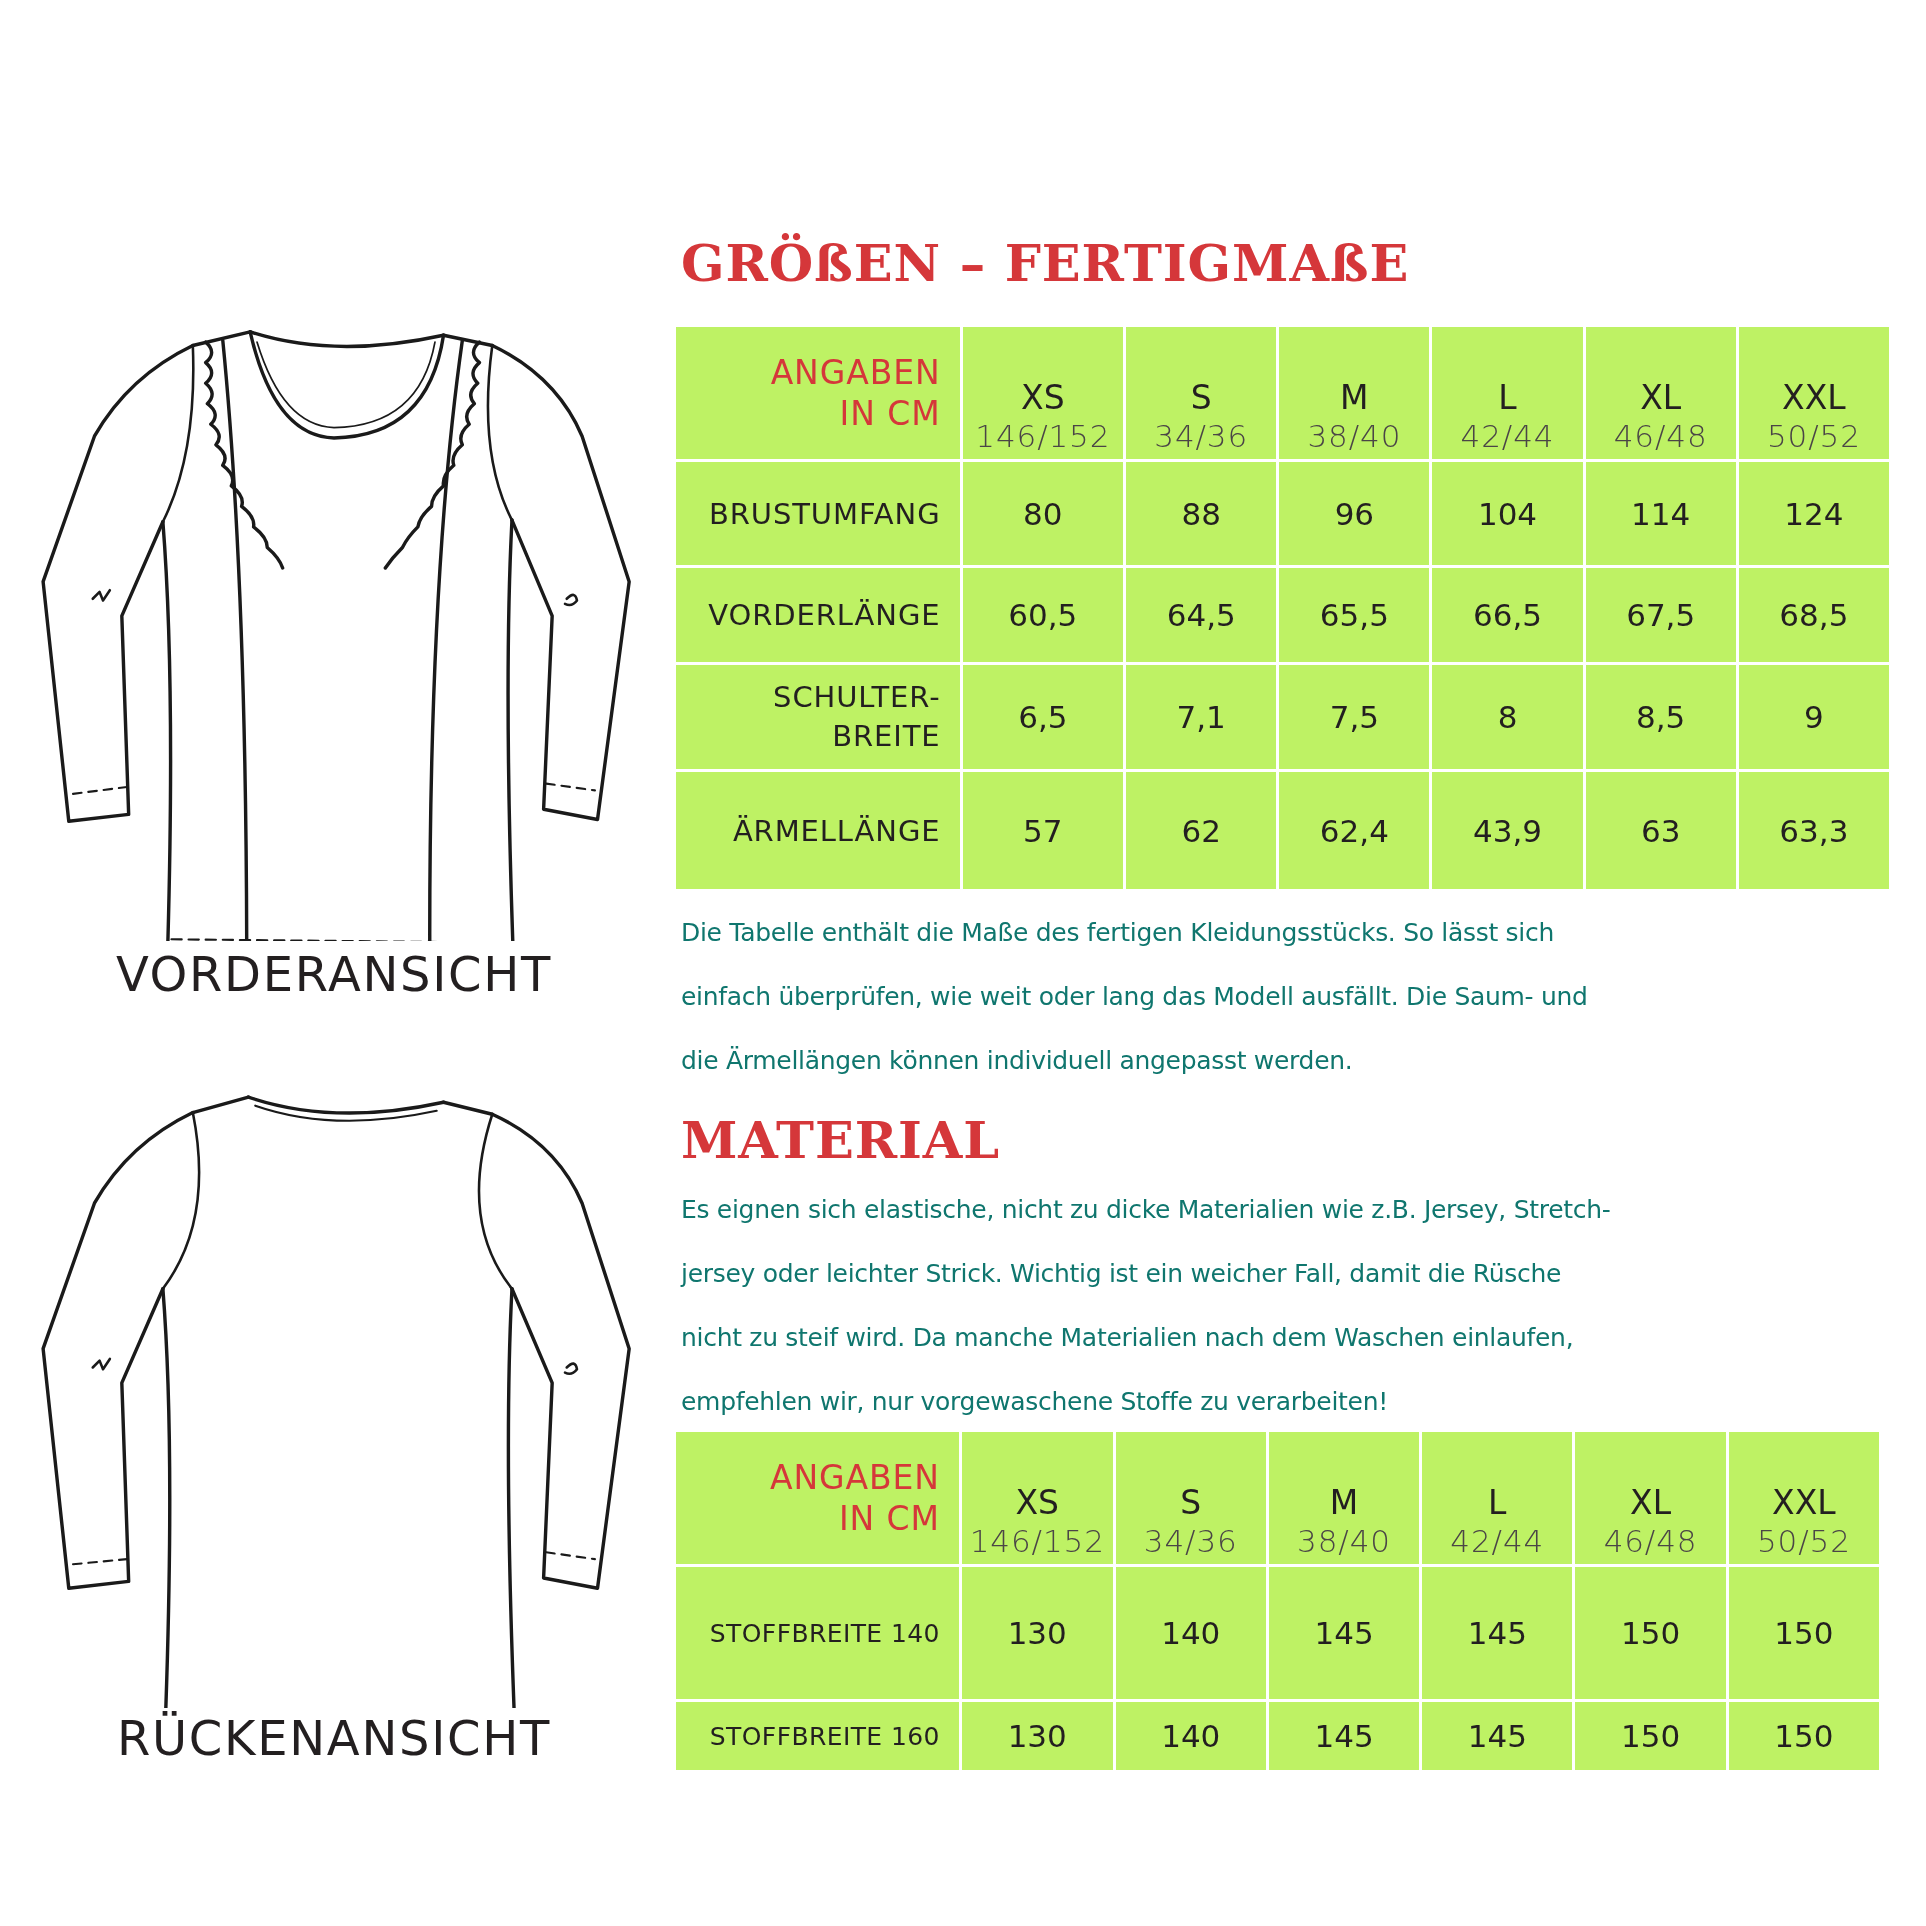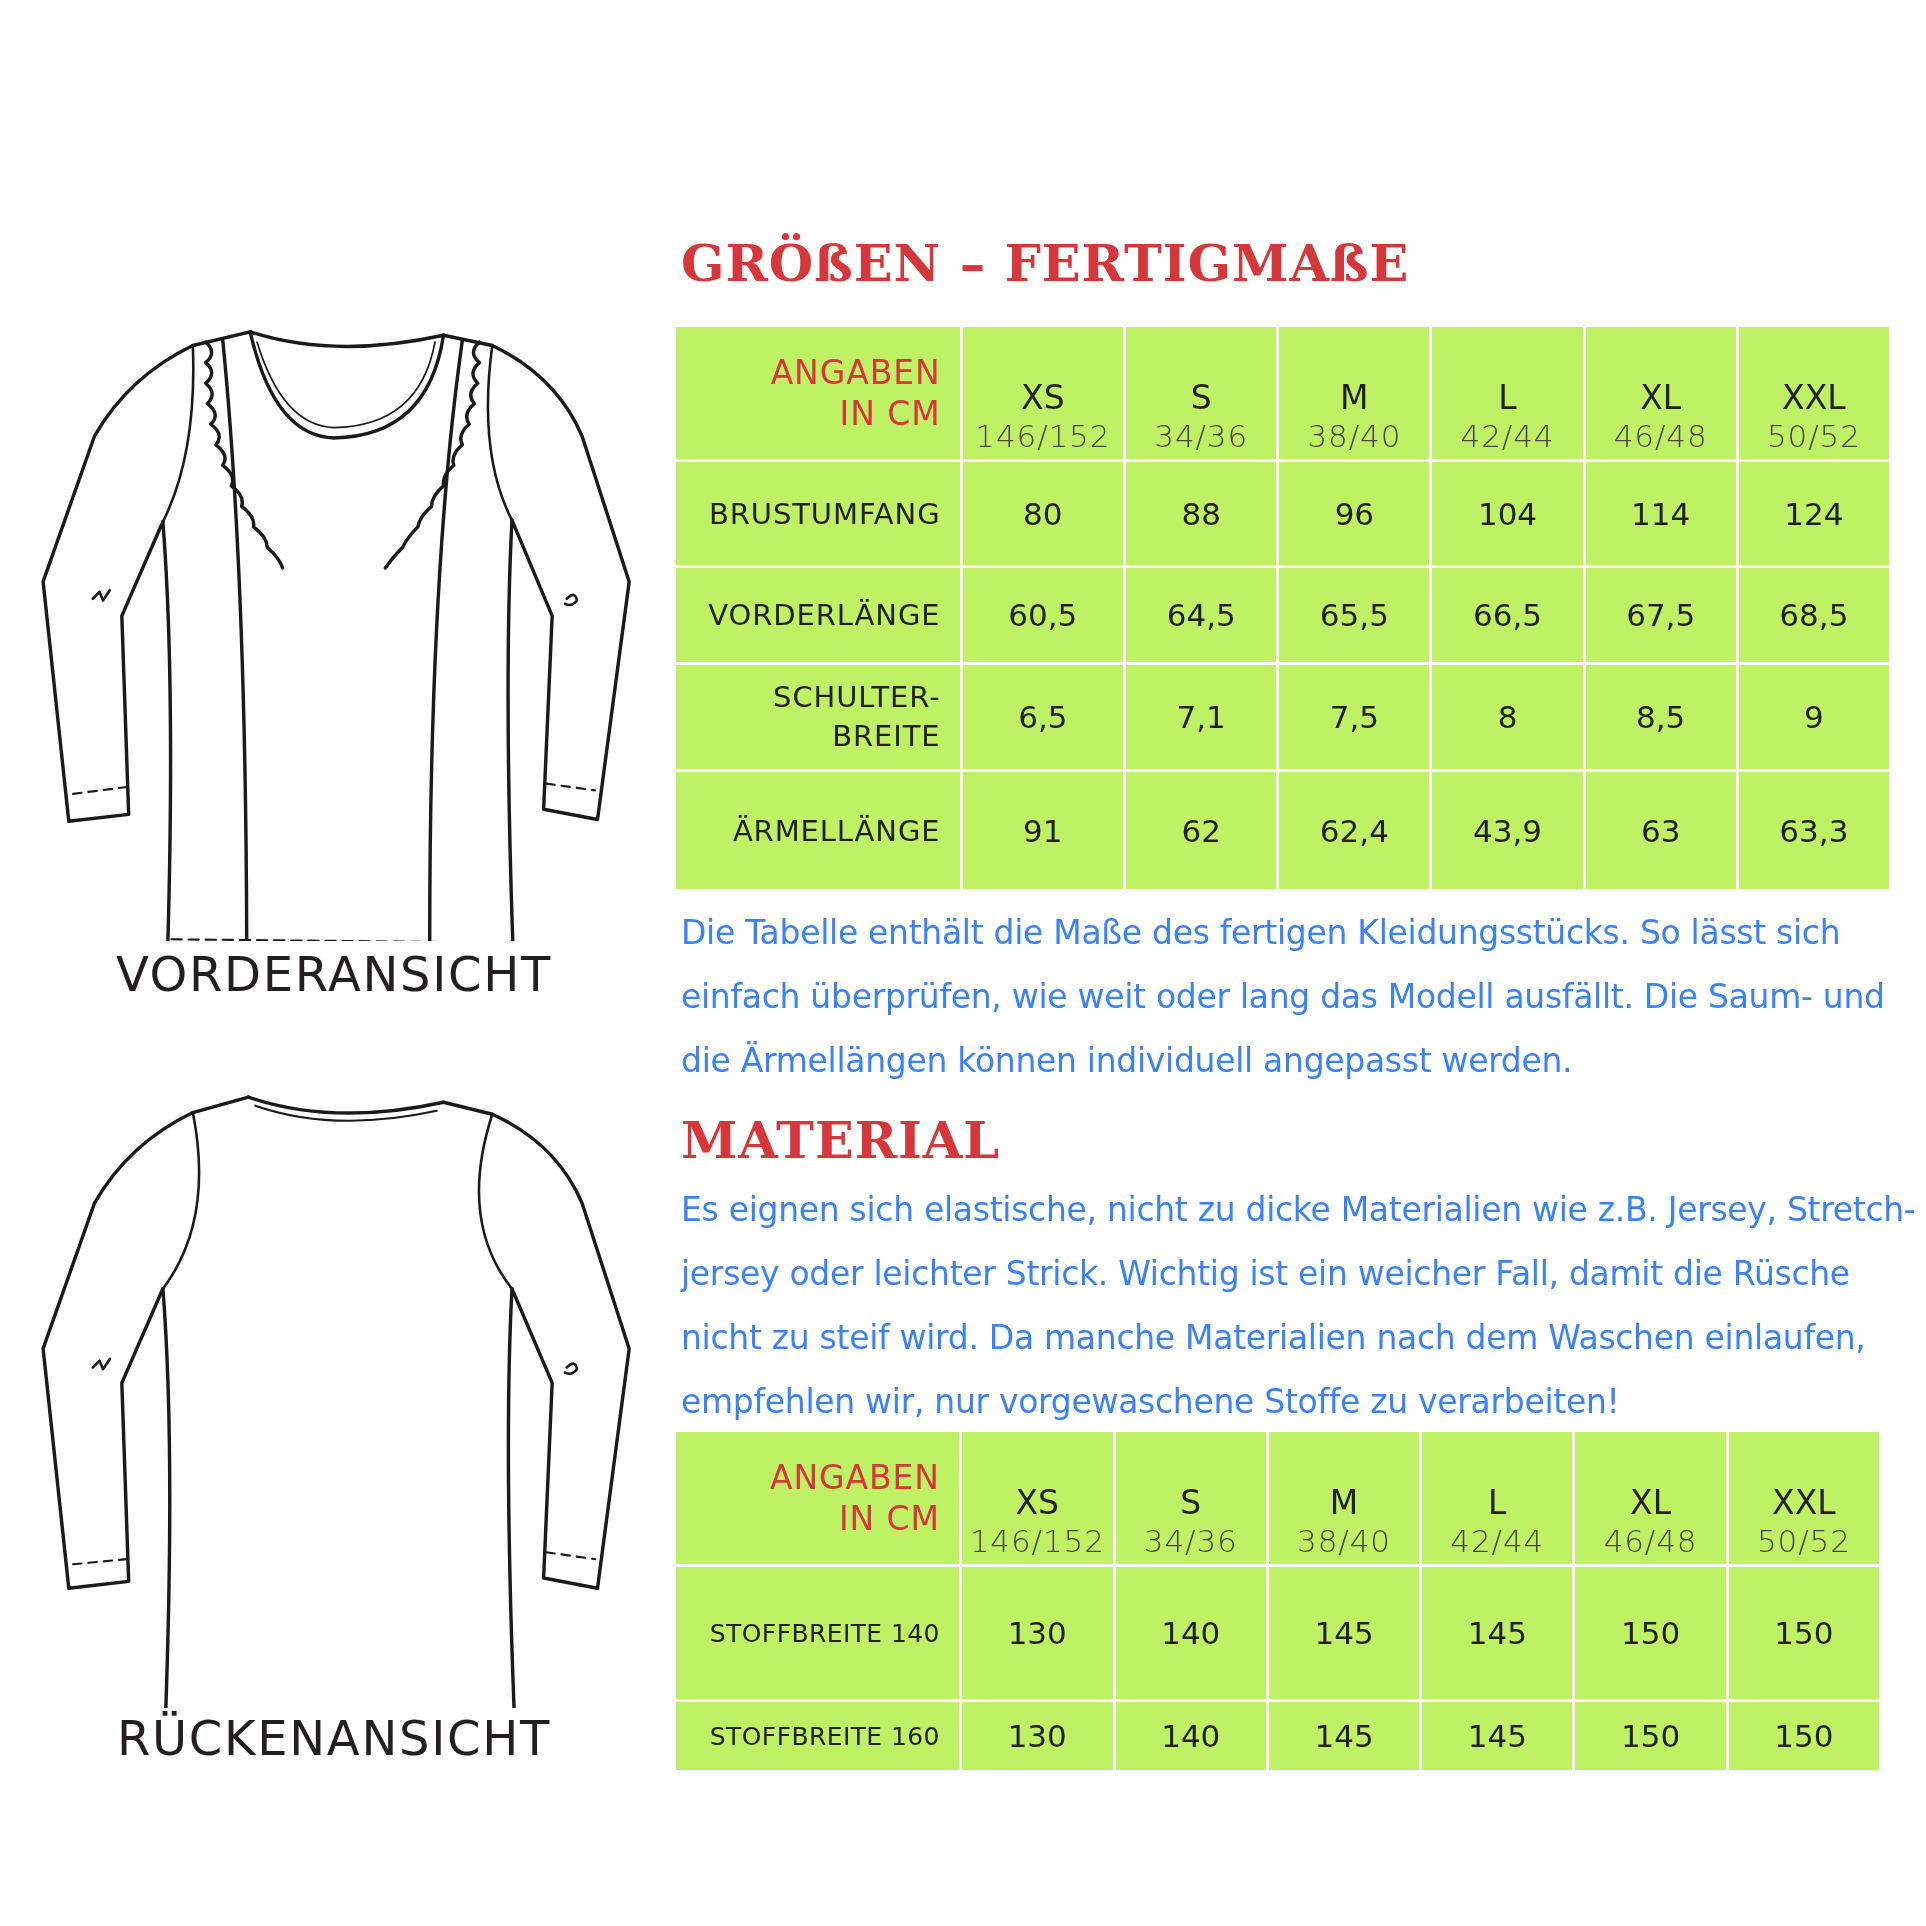--- a/index.html
+++ b/index.html
@@ -22,22 +22,22 @@
   .size-table td.rowlabel { text-align:right; padding-right:19px; font-size:29px;
                 letter-spacing:0.9px; color:#231f20;margin-top:28px; }
   .size-table td.corner { text-align:right; padding-right:19px; color:#d5373a;
                 font-size:33px; line-height:41px; letter-spacing:0.9px; }
   .size-table .sz { display:block; font-size:33px; line-height:39px; color:#231f20;margin-top:48px; }
   .size-table .eu { display:block; font-size:31px; line-height:39px; color:#4a4546;
                 font-weight:300; letter-spacing:0.9px; }
   .size-table td.val { font-size:31px; color:#231f20; }
   .size-table td.rowlabel.small { font-size:25px; letter-spacing:0.4px; }
 
-  .para { position:absolute; left:681px; width:1216px; font-size:33px;
-          line-height:64px; color:#3b82f6; letter-spacing:-0.3px; }
+  .para { position:absolute; left:681px; width:1216px; font-size:25px;
+          line-height:64px; color:#0f766e; letter-spacing:-0.3px; }
   .para span { display:block; white-space:nowrap; }
 </style>
 </head>
 <body>
 
 <svg class="sketch" style="left:26px;top:325px;" width="616" height="616" viewBox="0 0 720 720" fill="none" stroke="#1a1a1a" stroke-width="4" stroke-linecap="round" stroke-linejoin="round">
 
   <path d="M262 8 Q360 40 488 12"></path>
   <path d="M262 8 Q290 130 360 132 Q470 130 488 12"></path>
   <path d="M270 20 Q300 118 360 120 Q460 118 478 20" stroke-width="2"></path>
@@ -166,21 +166,21 @@
     </td>
     <td class="val">6,5</td>
     <td class="val">7,1</td>
     <td class="val">7,5</td>
     <td class="val">8</td>
     <td class="val">8,5</td>
     <td class="val">9</td>
   </tr>
   <tr style="height:117px">
     <td class="rowlabel">ÄRMELLÄNGE</td>
-    <td class="val">91</td>
+    <td class="val">57</td>
     <td class="val">62</td>
     <td class="val">62,4</td>
     <td class="val">43,9</td>
     <td class="val">63</td>
     <td class="val">63,3</td>
   </tr>
 </tbody>
   </table>
 
 <div class="para" style="top:901px;">

